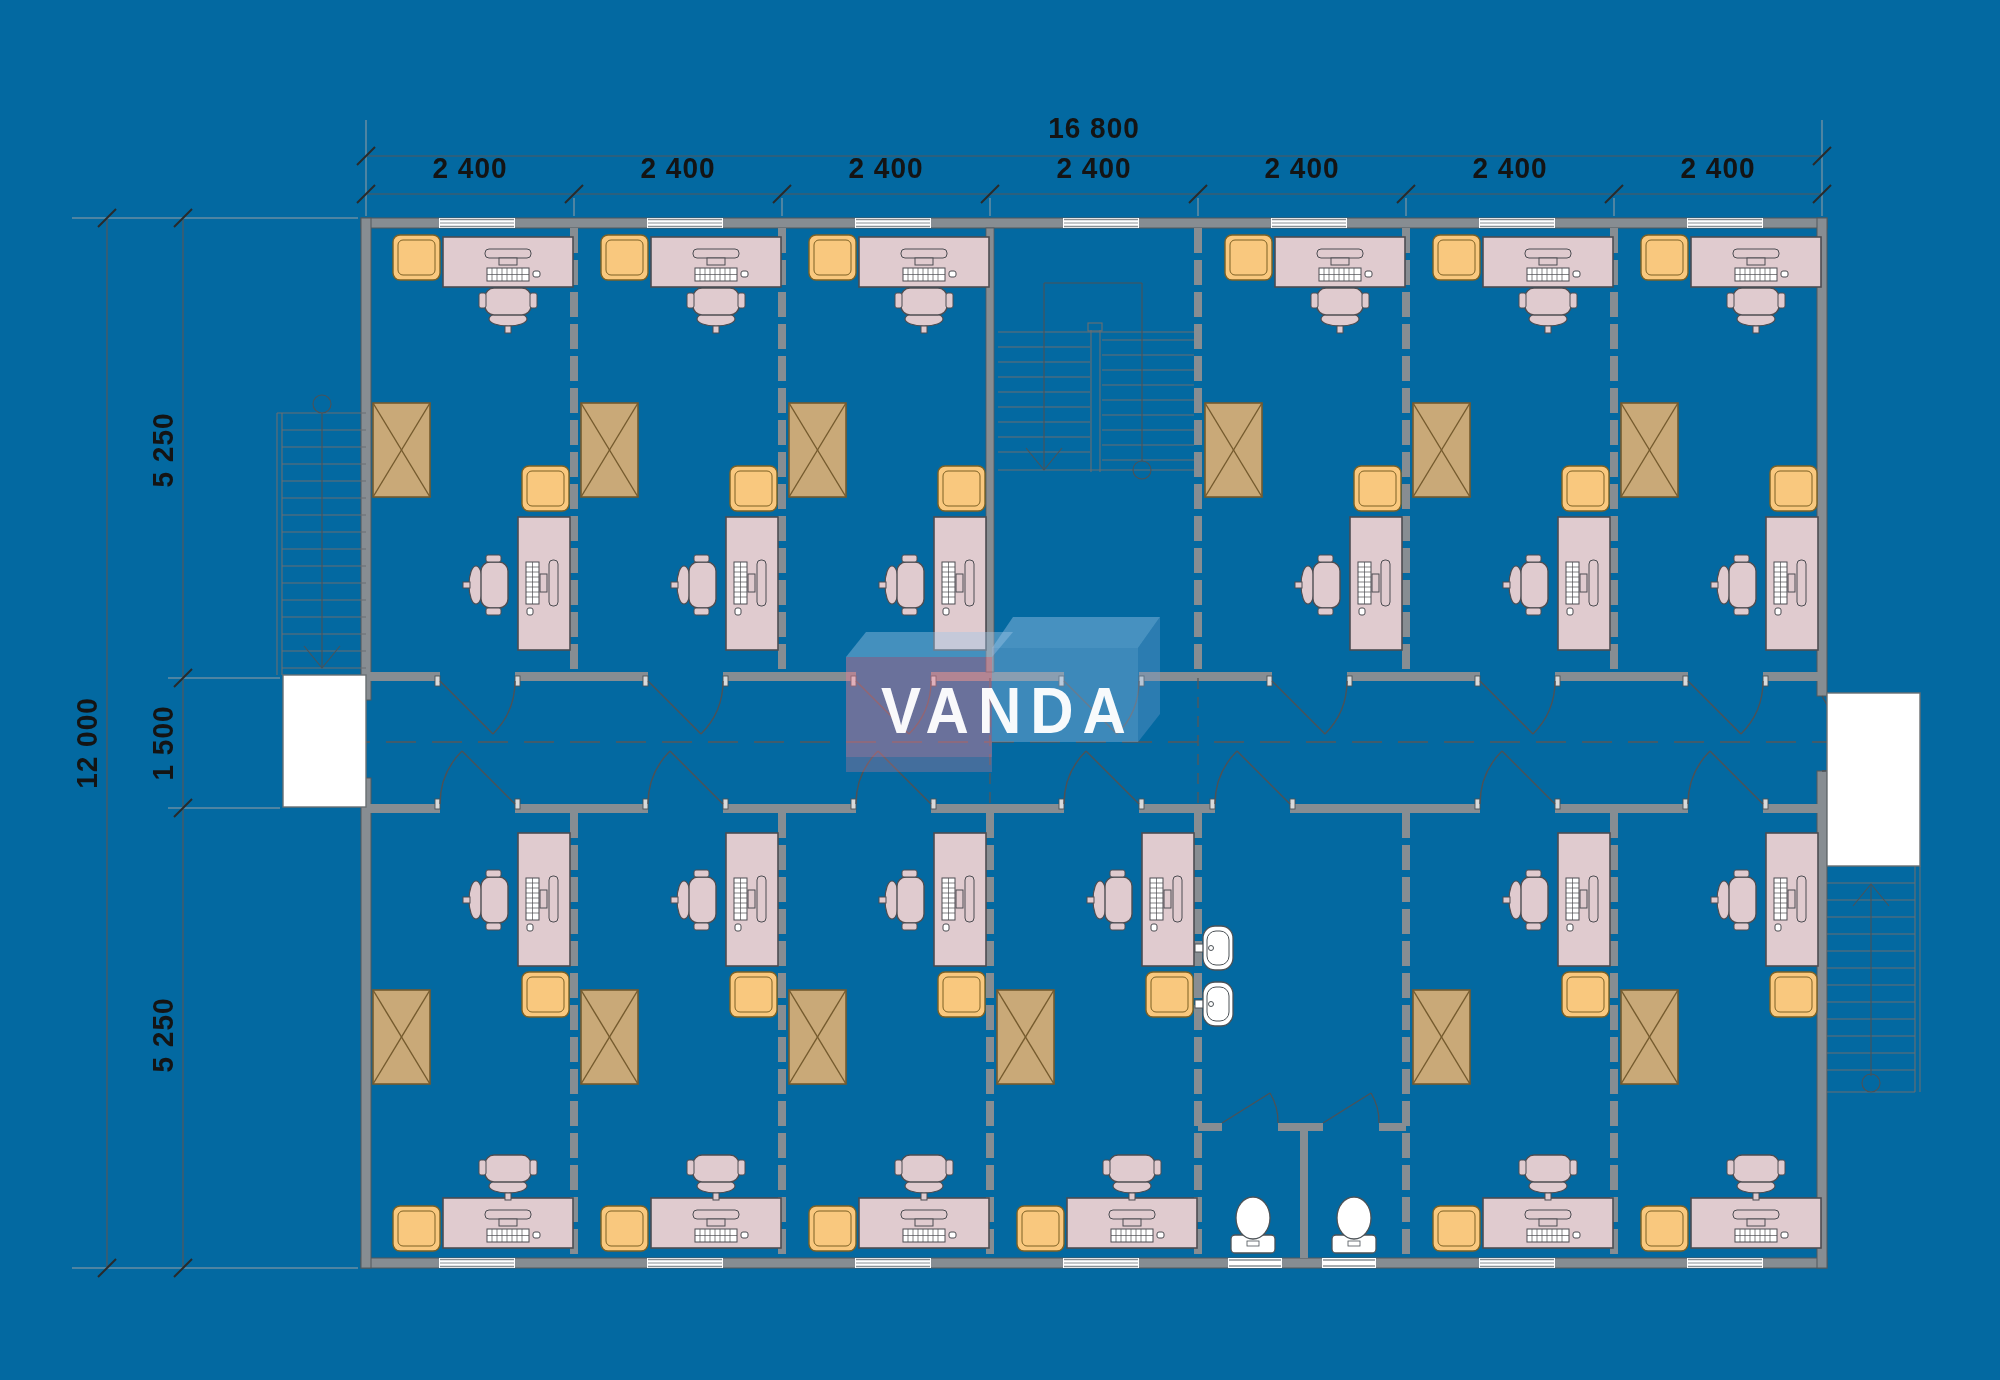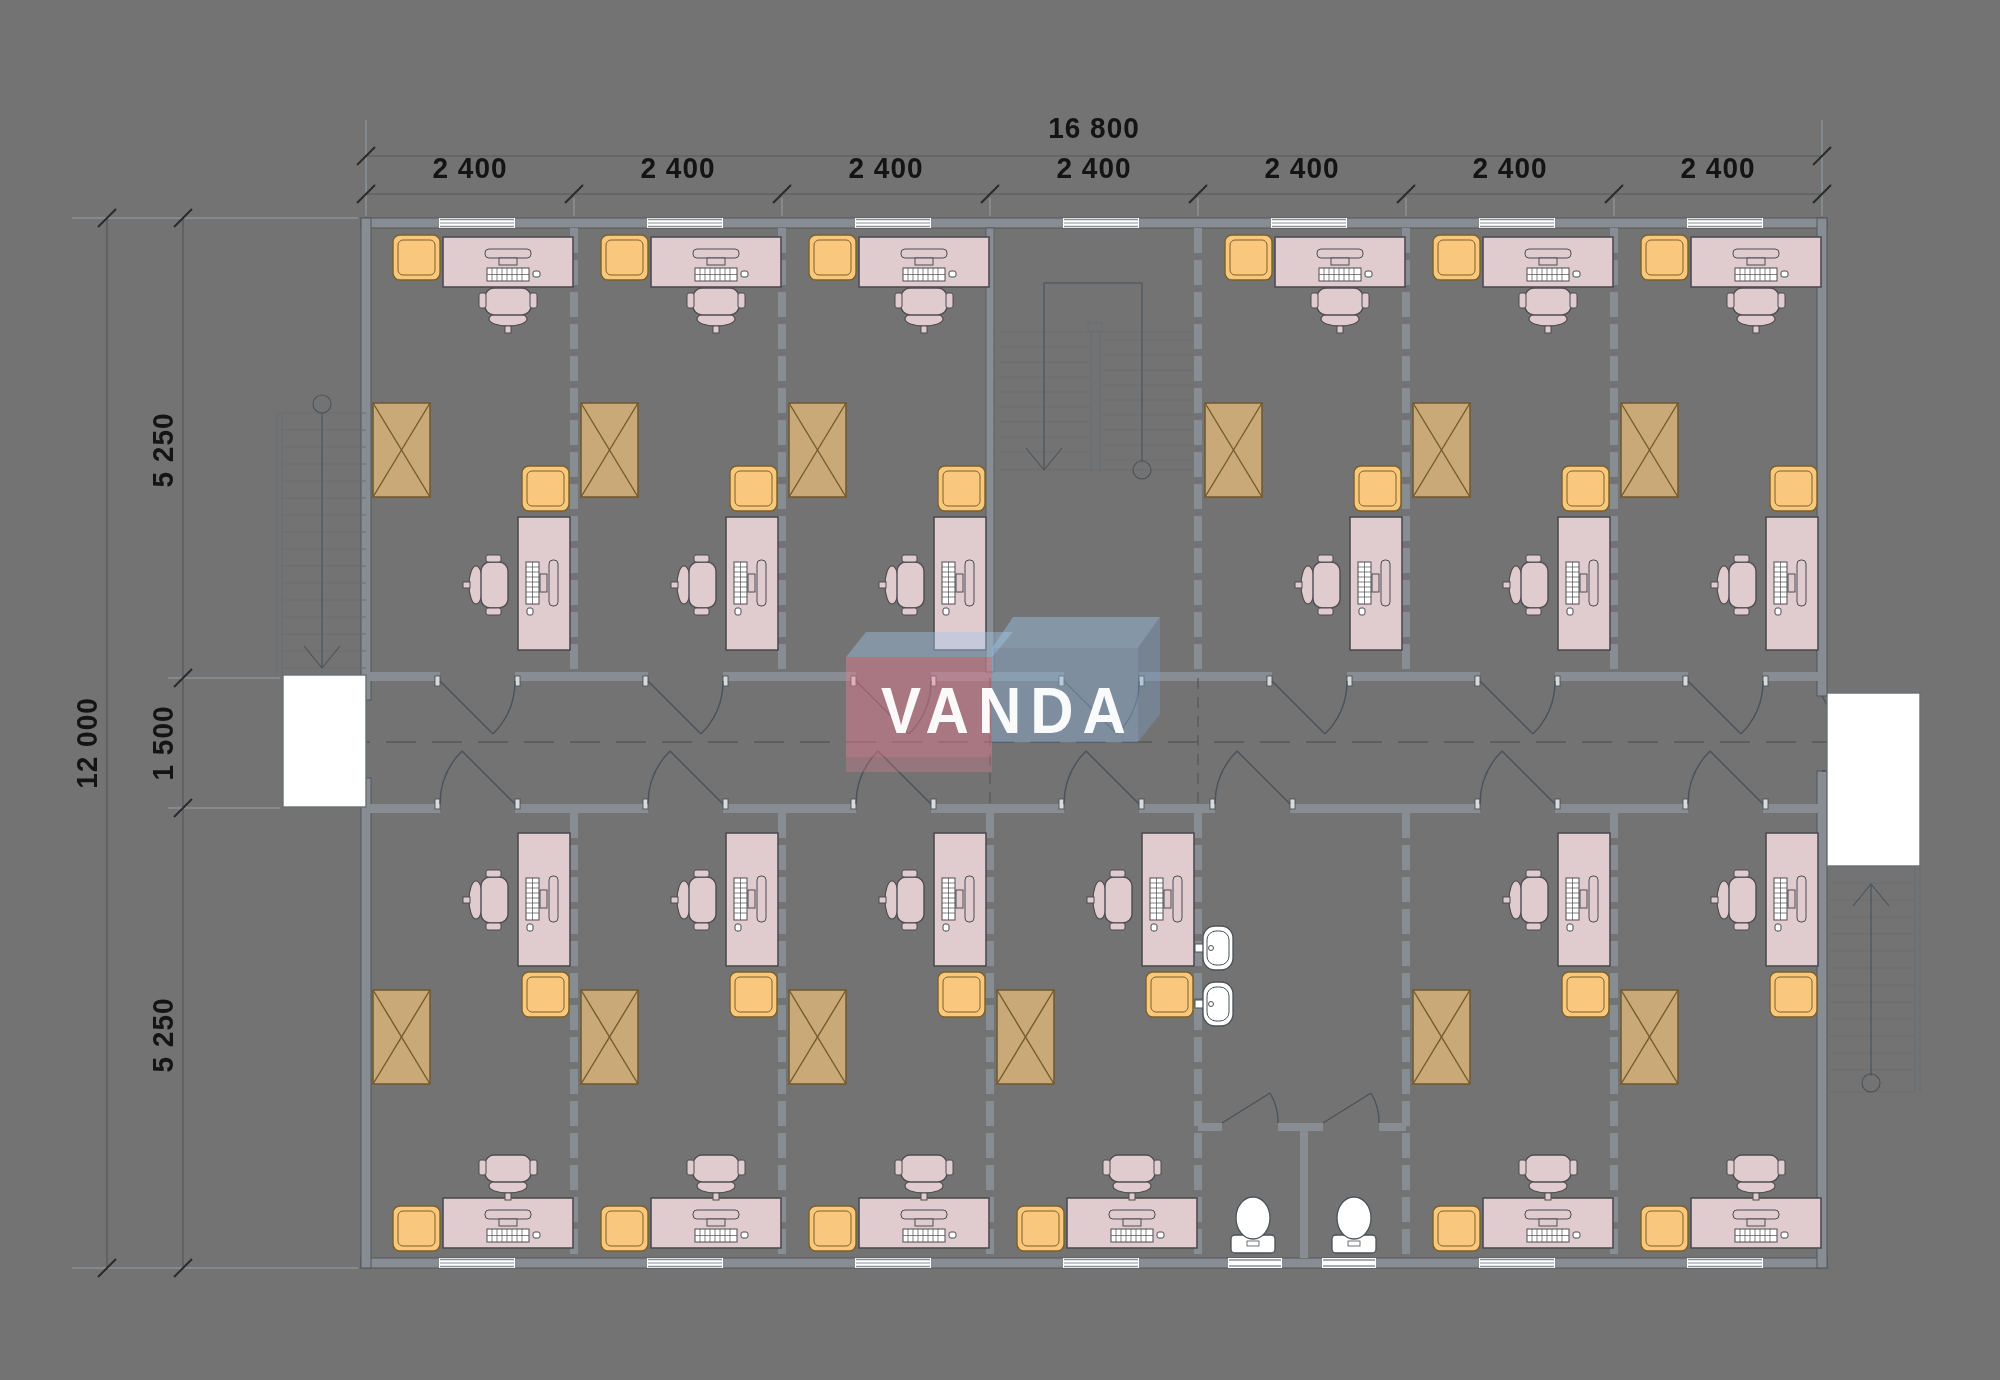--- a/index.html
+++ b/index.html
@@ -1,16 +1,16 @@
 <!DOCTYPE html>
 <html><head>
 <meta charset="utf-8">
 <style>
   html,body{margin:0;padding:0;background:#ffffff;}
-  #canvas{position:relative;width:2000px;height:1380px;background:#737373;overflow:hidden;
+  #canvas{position:relative;width:2000px;height:1380px;background:#0369a1;overflow:hidden;
           font-family:"Liberation Sans", sans-serif;}
   #plan-svg{position:absolute;left:0;top:0;}
   .dim-label{position:absolute;color:#141414;font-size:28px;font-weight:700;
              letter-spacing:1px;text-align:center;white-space:nowrap;
              transform:scaleY(1.05);}
   .dim-label.rot{transform:translate(-50%,-50%) rotate(-90deg) scaleY(1.05);}
   #brand-text{position:absolute;left:858px;top:676px;width:300px;text-align:center;
               color:#ffffff;font-size:60px;font-weight:700;letter-spacing:9px;
               transform:scaleY(1.08);opacity:0.96;}
 </style>

